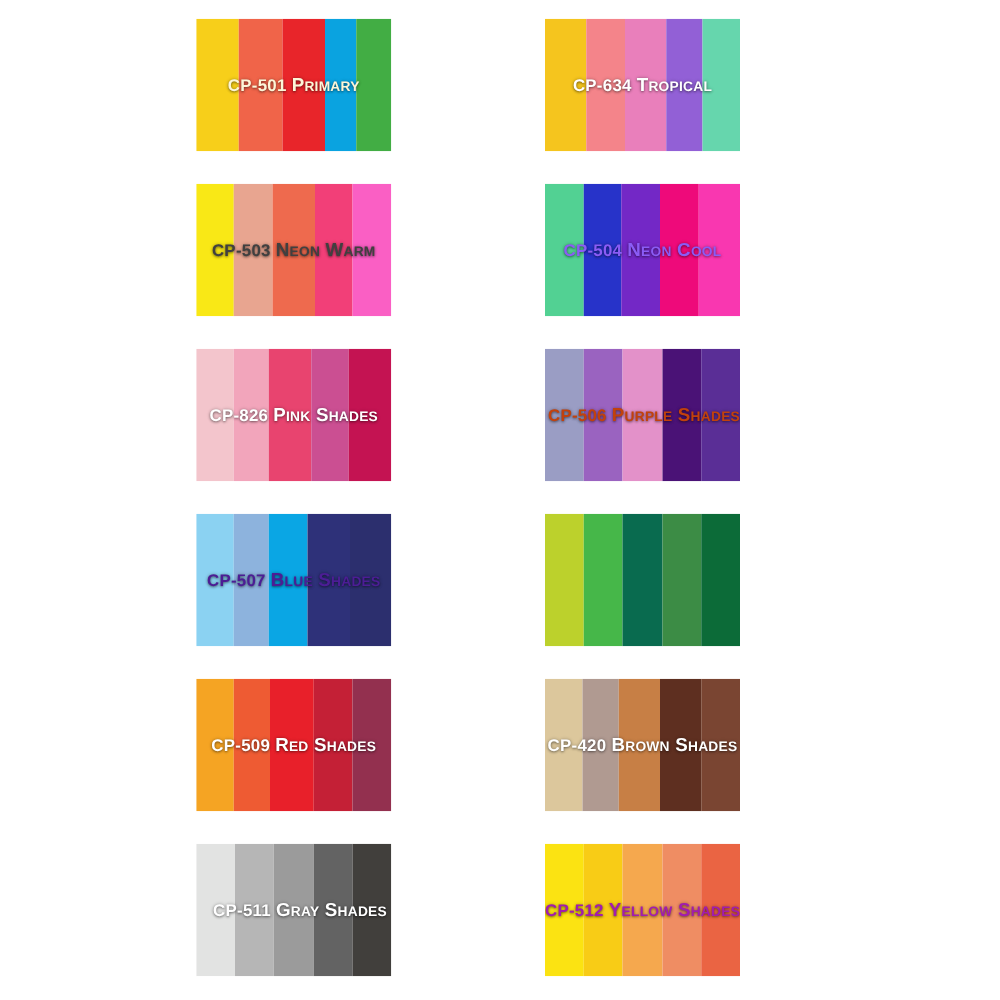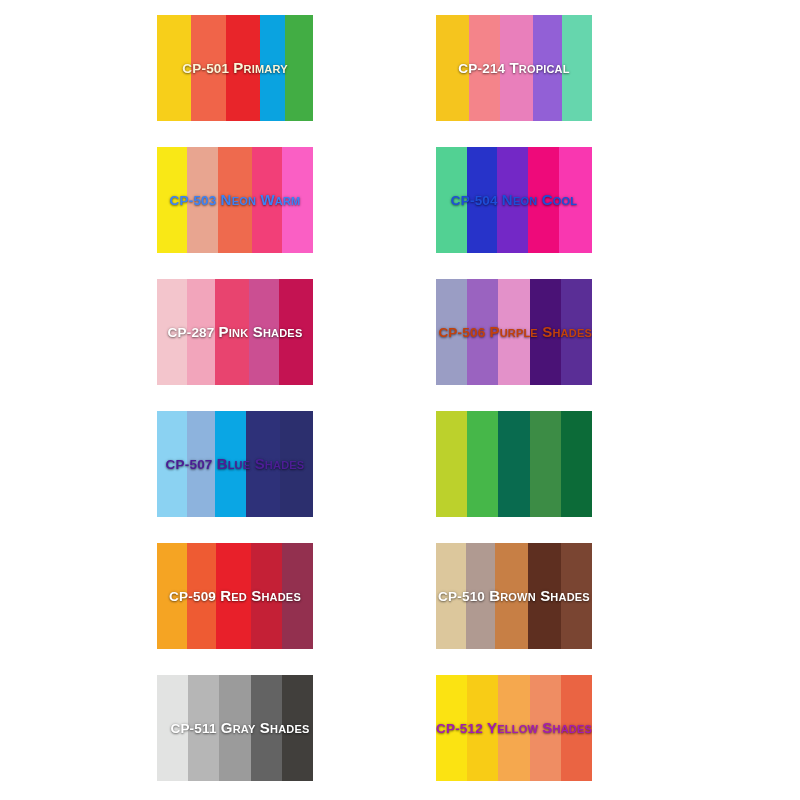--- a/index.html
+++ b/index.html
@@ -103,51 +103,51 @@
         <div class="palette-label" style="color: rgb(253, 246, 216);"><span class="code">CP-501</span>&nbsp;<span class="name">Primary</span></div>
       </div>
       <div class="palette-card">
         <div class="swatch-strip">
           <div class="swatch" title="#f5c51e" style="background: rgb(245, 197, 30); width: 21%;"></div>
           <div class="swatch" title="#f4848a" style="background: rgb(244, 132, 138); width: 20%;"></div>
           <div class="swatch" title="#e97fbb" style="background: rgb(233, 127, 187); width: 21%;"></div>
           <div class="swatch" title="#9260d6" style="background: rgb(146, 96, 214); width: 19%;"></div>
           <div class="swatch" title="#66d6ad" style="background: rgb(102, 214, 173); width: 19%;"></div>
         </div>
-        <div class="palette-label" style="color: rgb(255, 255, 255);"><span class="code">CP-214</span>&nbsp;<span class="name">Tropical</span></div>
+        <div class="palette-label" style="color: rgb(255, 255, 255);"><span class="code">CP-634</span>&nbsp;<span class="name">Tropical</span></div>
       </div>
       <div class="palette-card">
         <div class="swatch-strip">
           <div class="swatch" title="#f9e816" style="background: rgb(249, 232, 22); width: 19%;"></div>
           <div class="swatch" title="#e8a590" style="background: rgb(232, 165, 144); width: 20%;"></div>
           <div class="swatch" title="#ee6a4e" style="background: rgb(238, 106, 78); width: 22%;"></div>
           <div class="swatch" title="#f23f78" style="background: rgb(242, 63, 120); width: 19%;"></div>
           <div class="swatch" title="#fa5fc4" style="background: rgb(250, 95, 196); width: 20%;"></div>
         </div>
-        <div class="palette-label" style="color: #3b82f6;"><span class="code">CP-503</span>&nbsp;<span class="name">Neon Warm</span></div>
+        <div class="palette-label" style="color: #404040;"><span class="code">CP-503</span>&nbsp;<span class="name">Neon Warm</span></div>
       </div>
       <div class="palette-card">
         <div class="swatch-strip">
           <div class="swatch" title="#52d193" style="background: rgb(82, 209, 147); width: 20%;"></div>
           <div class="swatch" title="#2733c9" style="background: rgb(39, 51, 201); width: 19%;"></div>
           <div class="swatch" title="#7328c6" style="background: rgb(115, 40, 198); width: 20%;"></div>
           <div class="swatch" title="#ee0a7a" style="background: rgb(238, 10, 122); width: 20%;"></div>
           <div class="swatch" title="#f937b0" style="background: rgb(249, 55, 176); width: 21%;"></div>
         </div>
-        <div class="palette-label" style="color: #1d4ed8;"><span class="code">CP-504</span>&nbsp;<span class="name">Neon Cool</span></div>
+        <div class="palette-label" style="color: #8b5cf6;"><span class="code">CP-504</span>&nbsp;<span class="name">Neon Cool</span></div>
       </div>
       <div class="palette-card">
         <div class="swatch-strip">
           <div class="swatch" title="#f3c5cc" style="background: rgb(243, 197, 204); width: 19%;"></div>
           <div class="swatch" title="#f2a5bb" style="background: rgb(242, 165, 187); width: 18%;"></div>
           <div class="swatch" title="#e8446f" style="background: rgb(232, 68, 111); width: 22%;"></div>
           <div class="swatch" title="#cb4f92" style="background: rgb(203, 79, 146); width: 19%;"></div>
           <div class="swatch" title="#c41352" style="background: rgb(196, 19, 82); width: 22%;"></div>
         </div>
-        <div class="palette-label" style="color: rgb(255, 255, 255);"><span class="code">CP-287</span>&nbsp;<span class="name">Pink Shades</span></div>
+        <div class="palette-label" style="color: rgb(255, 255, 255);"><span class="code">CP-826</span>&nbsp;<span class="name">Pink Shades</span></div>
       </div>
       <div class="palette-card">
         <div class="swatch-strip">
           <div class="swatch" title="#9a9dc4" style="background: rgb(154, 157, 196); width: 20%;"></div>
           <div class="swatch" title="#9a63c0" style="background: rgb(154, 99, 192); width: 20%;"></div>
           <div class="swatch" title="#e391c9" style="background: rgb(227, 145, 201); width: 20%;"></div>
           <div class="swatch" title="#4a1276" style="background: rgb(74, 18, 118); width: 20%;"></div>
           <div class="swatch" title="#5a2e96" style="background: rgb(90, 46, 150); width: 20%;"></div>
         </div>
         <div class="palette-label" style="color: #c2410c; text-align: right;"><span class="code">CP-506</span>&nbsp;<span class="name">Purple Shades</span></div>
@@ -182,21 +182,21 @@
         <div class="palette-label" style="color: rgb(255, 255, 255);"><span class="code">CP-509</span>&nbsp;<span class="name">Red Shades</span></div>
       </div>
       <div class="palette-card">
         <div class="swatch-strip">
           <div class="swatch" title="#dcc79c" style="background: rgb(220, 199, 156); width: 19%;"></div>
           <div class="swatch" title="#b09a91" style="background: rgb(176, 154, 145); width: 19%;"></div>
           <div class="swatch" title="#c77f45" style="background: rgb(199, 127, 69); width: 21%;"></div>
           <div class="swatch" title="#5e2f20" style="background: rgb(94, 47, 32); width: 21%;"></div>
           <div class="swatch" title="#7a4532" style="background: rgb(122, 69, 50); width: 20%;"></div>
         </div>
-        <div class="palette-label" style="color: rgb(255, 255, 255);"><span class="code">CP-510</span>&nbsp;<span class="name">Brown Shades</span></div>
+        <div class="palette-label" style="color: rgb(255, 255, 255);"><span class="code">CP-420</span>&nbsp;<span class="name">Brown Shades</span></div>
       </div>
       <div class="palette-card">
         <div class="swatch-strip">
           <div class="swatch" title="#e2e3e2" style="background: rgb(226, 227, 226); width: 20%;"></div>
           <div class="swatch" title="#b6b6b6" style="background: rgb(182, 182, 182); width: 20%;"></div>
           <div class="swatch" title="#9b9b9b" style="background: rgb(155, 155, 155); width: 20%;"></div>
           <div class="swatch" title="#636363" style="background: rgb(99, 99, 99); width: 20%;"></div>
           <div class="swatch" title="#413f3c" style="background: rgb(65, 63, 60); width: 20%;"></div>
         </div>
         <div class="palette-label" style="color: rgb(255, 255, 255); padding-left: 10px;"><span class="code">CP-511</span>&nbsp;<span class="name">Gray Shades</span></div>

